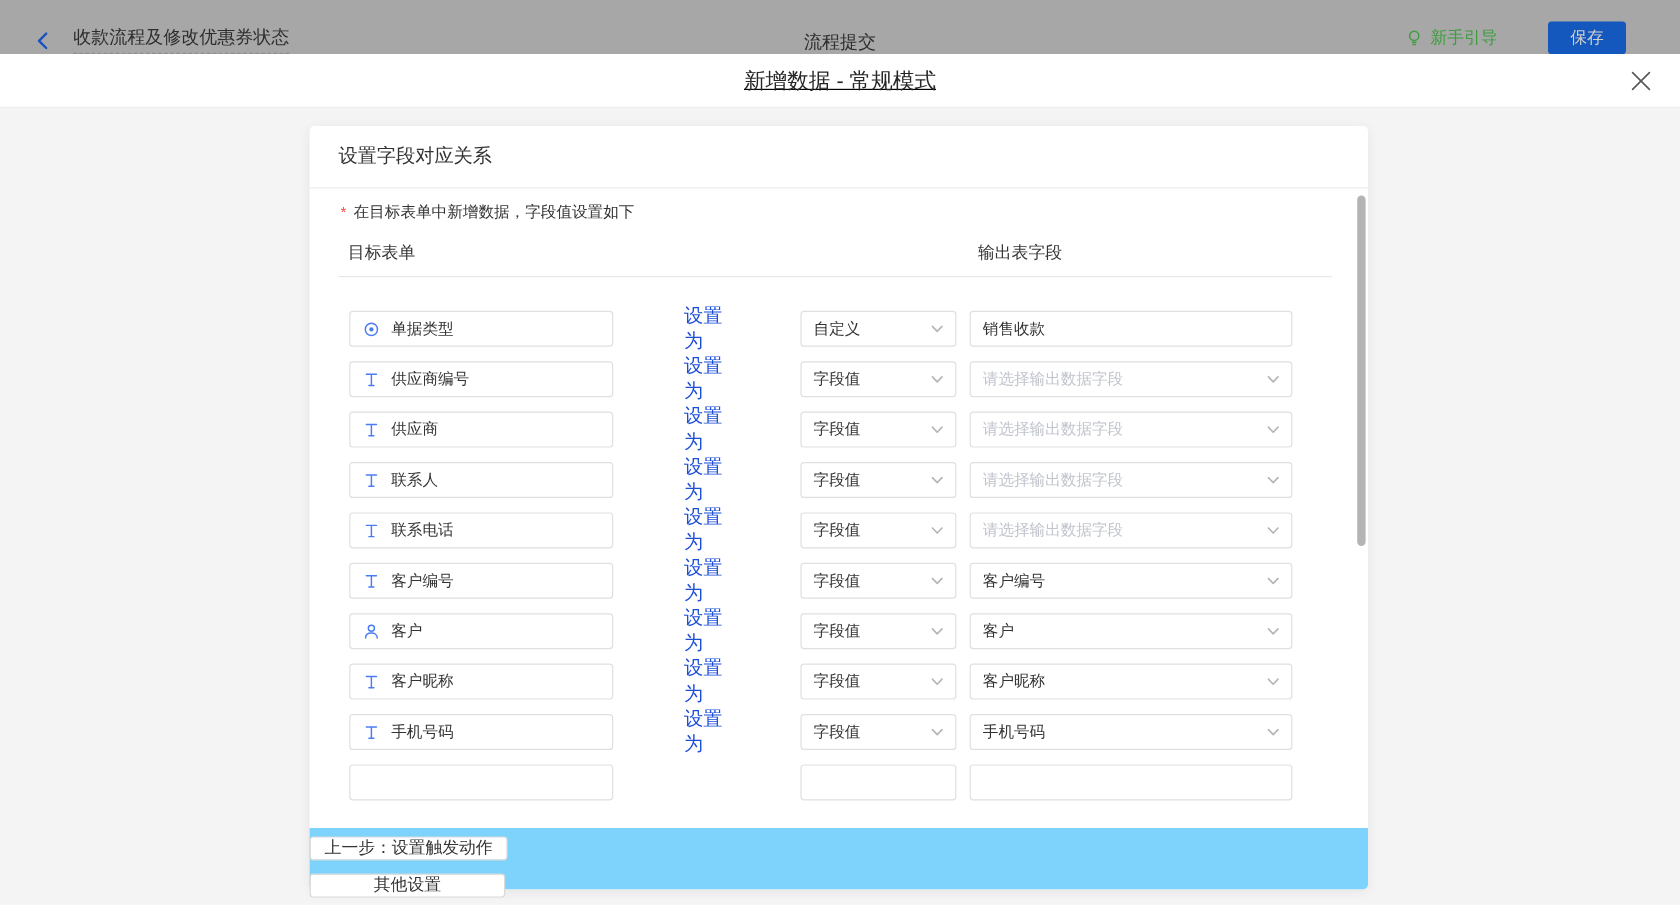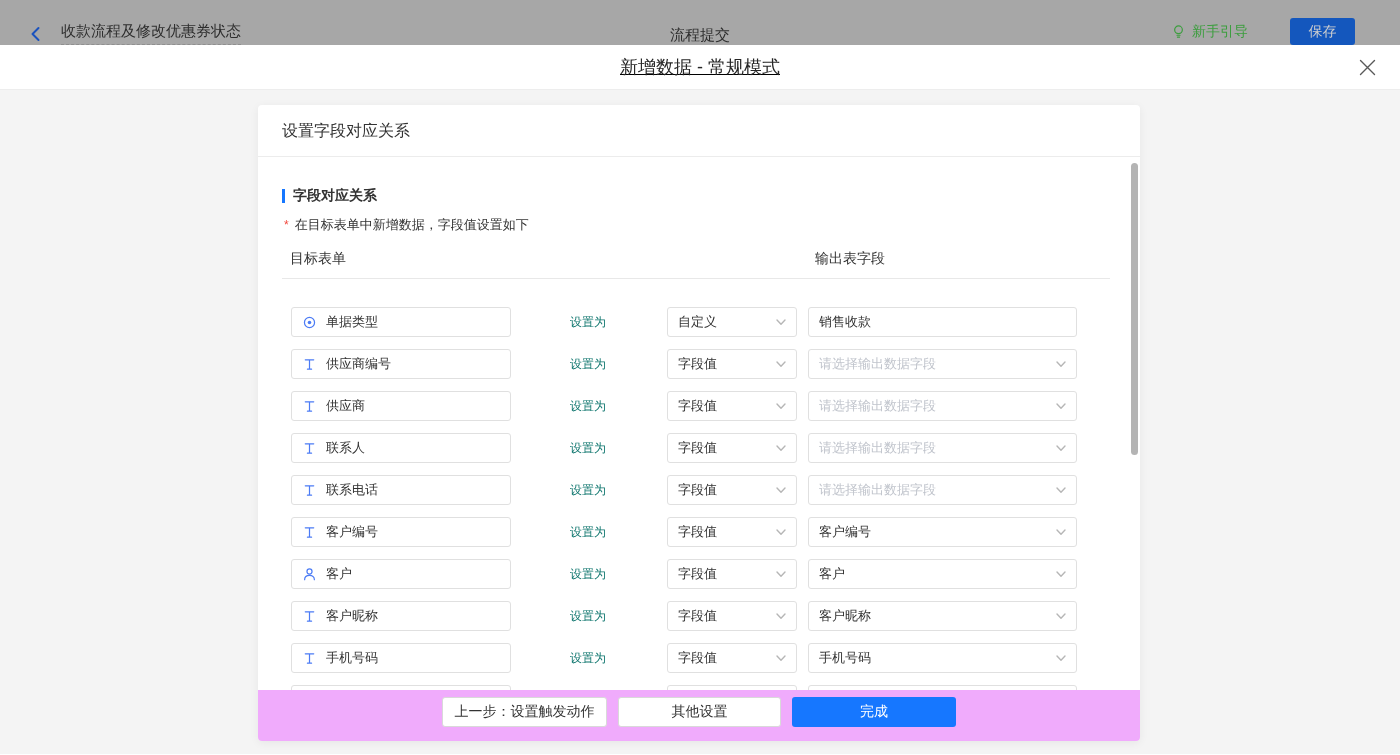--- a/index.html
+++ b/index.html
@@ -47,35 +47,35 @@
   .ch-target { width:525px; }
   .divider { margin:10px 0 0 24px; width:828px; height:1px; background:#e8e8e8; }
 
   
   .row { display:flex; align-items:center; height:30px; margin:12px 0 0 33px; }
   .row.first { margin-top:28px; }
   .box { height:30px; background:#fff; border:1px solid #e0e0e0; border-radius:3px;
     display:flex; align-items:center; padding:0 10px; font-size:13px; color:#333; }
   .field-box { width:220px; cursor:default; }
   .ficon { width:15px; height:15px; display:inline-flex; margin-right:9px; flex:none; }
-  .setas { margin-left:59px; width:42px; font-size:12px; color:#0f766e; flex:none; }
+  .setas { margin-left:59px; width:42px; font-size:16px; color:#1d4ed8; flex:none; }
   .mid-box { margin-left:55px; width:130px; cursor:pointer; }
   .out-box { margin-left:11px; width:269px; cursor:pointer; }
   .sel-text { flex:1 1 auto; white-space:nowrap; overflow:hidden; }
   .placeholder { color:#c0c4cc; }
   .chev { width:10px; height:7px; display:inline-flex; flex:none; margin-left:6px; }
 
   
   .scroll-thumb { position:absolute; top:58px; right:2px; width:7px; height:292px;
     background:#b4b4b4; border-radius:4px; }
 
   
   .card-footer { position:absolute; left:0; right:0; bottom:0; height:51px;
-    background:#f0abfc; display:flex; justify-content:center; align-items:flex-start;
-    padding-top:7px; gap:11px; border-radius:0 0 4px 4px; }
+    background:#7dd3fc; display:flex; align-items:flex-start;
+    padding-top:7px; gap:11px; border-radius:0 0 4px 4px;flex-direction:column; }
   .btn { height:30px; border-radius:3px; font-size:14px; cursor:pointer; }
   .btn.outline { background:#fff; border:1px solid #d9d9d9; color:#333; }
   .btn.primary { background:#1677ff; border:none; color:#fff; }
   .btn.prev { width:165px; }
   .btn.done { width:164px; }
   .btn.other { width:163px; }
 </style>
 </head>
 <body>
 
@@ -110,24 +110,20 @@
       <path d="M1.5 1.5 L15.5 15.5 M15.5 1.5 L1.5 15.5" stroke="#595959" stroke-width="1.4" stroke-linecap="round"></path>
     </svg>
   </span>
 </div>
 
 <div class="page-body">
   <div class="card">
     <div class="card-header">设置字段对应关系</div>
 
     <div class="card-content">
-      <div class="sec-title">
-        <span class="sec-bar"></span>
-        <span class="txt">字段对应关系</span>
-      </div>
       <div class="note">
         <span class="req">*</span>
         <span>在目标表单中新增数据，字段值设置如下</span>
       </div>
       <div class="col-headers">
         <span class="ch-target">目标表单</span>
         <span class="ch-output">输出表字段</span>
       </div>
       <div class="divider"></div>
       <div id="rows">

